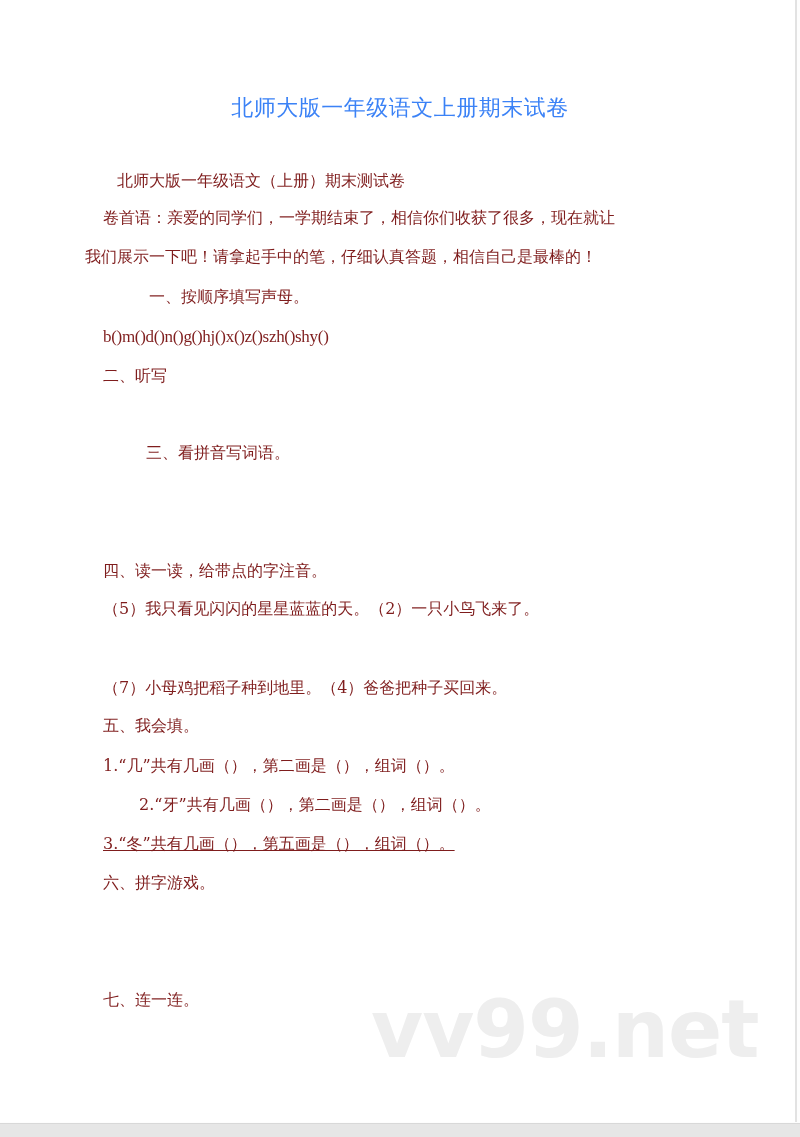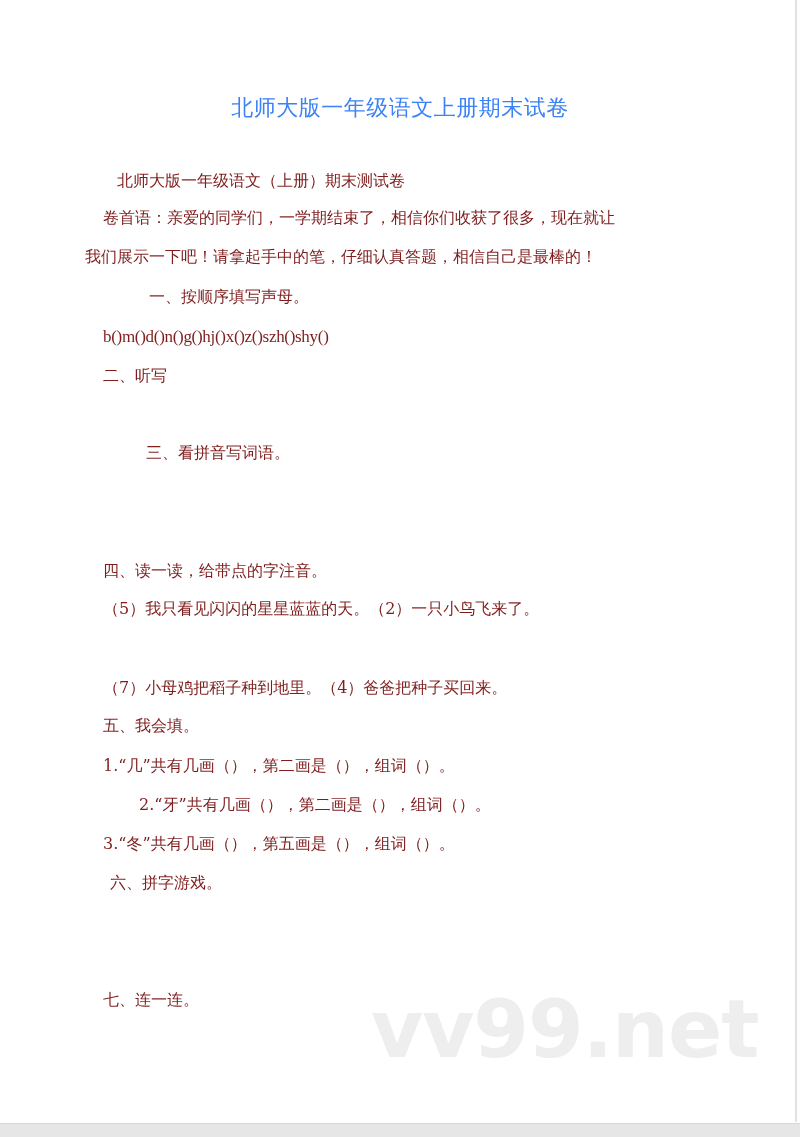--- a/index.html
+++ b/index.html
@@ -54,22 +54,22 @@
 
   <div class="line" style="left:103px; top:443px;margin-left:43px;">三、看拼音写词语。</div>
 
   <div class="line" style="left:103px; top:561px;">四、读一读，给带点的字注音。</div>
   <div class="line" style="left:103px; top:599px;">（5）我只看见闪闪的星星蓝蓝的天。（2）一只小鸟飞来了。</div>
   <div class="line" style="left:103px; top:678px;">（7）小母鸡把稻子种到地里。（4）爸爸把种子买回来。</div>
 
   <div class="line" style="left:103px; top:716px;">五、我会填。</div>
   <div class="line" style="left:103px; top:756px;">1.“几”共有几画（），第二画是（），组词（）。</div>
   <div class="line" style="left:103px; top:795px;margin-left:36px;">2.“牙”共有几画（），第二画是（），组词（）。</div>
-  <div class="line" style="left:103px; top:834px;">3.“冬”共有几画（），第五画是（），组词（）。</div>
+  <div class="line" style="left:103px; top:834px;text-decoration:underline;">3.“冬”共有几画（），第五画是（），组词（）。</div>
 
-  <div class="line" style="left:110px; top:873px;">六、拼字游戏。</div>
+  <div class="line" style="left:103px; top:873px;">六、拼字游戏。</div>
 
   <div class="line" style="left:103px; top:990px;">七、连一连。</div>
 
   <div class="watermark">vv99.net</div>
 </div>
 
 <div class="bottom-band"></div>
 
 </body></html>

